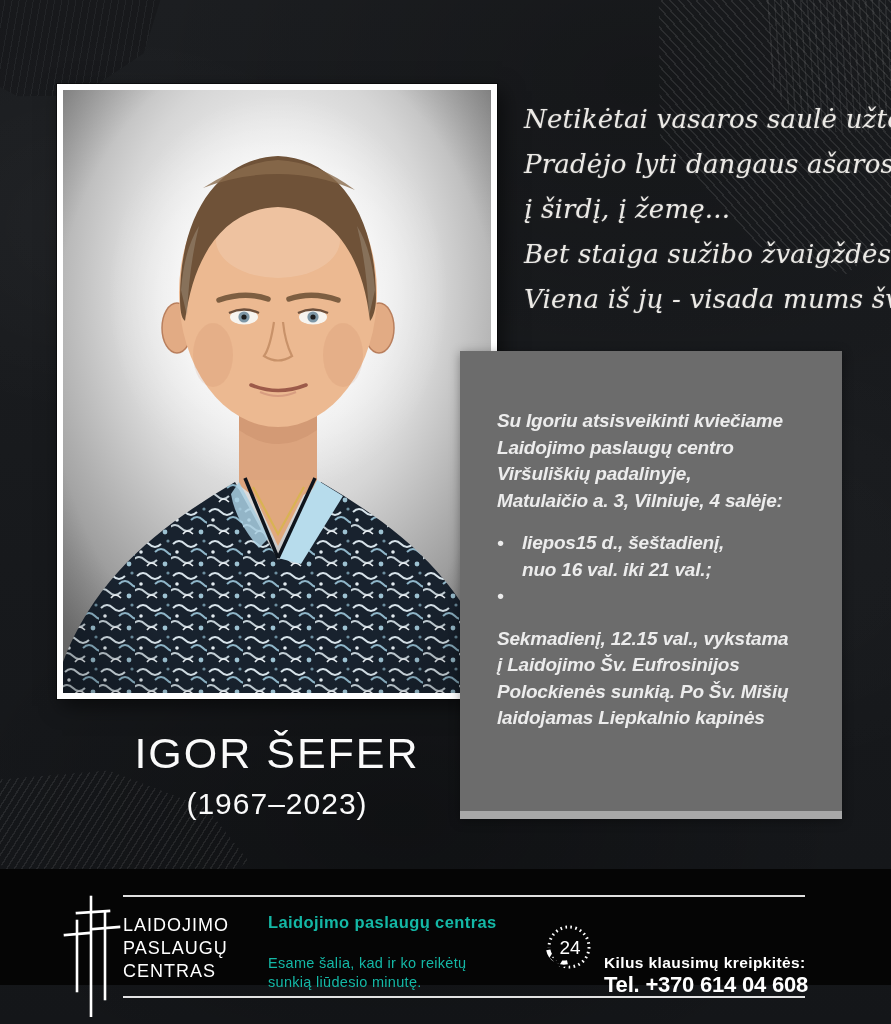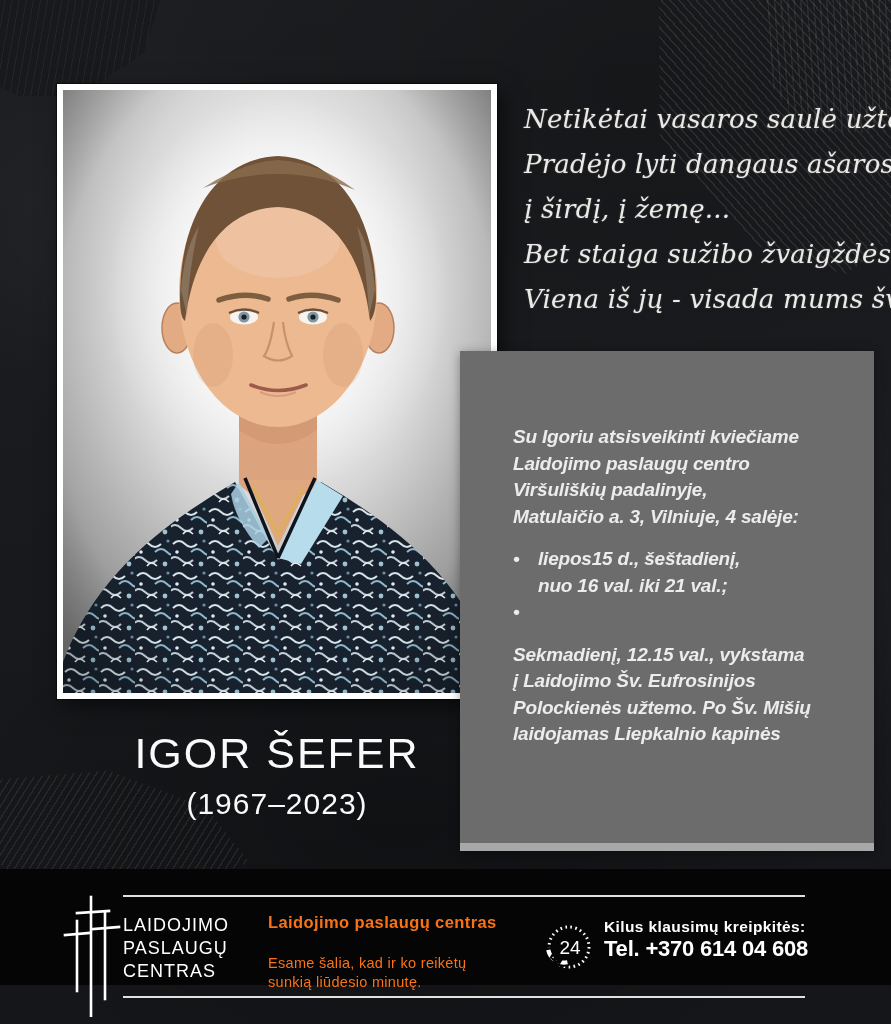--- a/index.html
+++ b/index.html
@@ -46,46 +46,46 @@
     font-family:"DejaVu Serif", serif;font-style:italic;
     font-size:26px;line-height:45px;color:#eceae6;white-space:pre;
     text-shadow:0 0 2px rgba(255,255,255,0.25);
     letter-spacing:0.2px;
   }
 
   
   .info-box{
     position:absolute;left:460px;top:351px;width:382px;height:460px;
     background:#6c6c6c;border-bottom:8px solid #a8a8a8;box-sizing:content-box;
-    padding:16px;z-index:5;
+    padding:0;z-index:5;
     box-shadow:0 2px 10px rgba(0,0,0,0.35);
   }
   .info-inner{padding:57px 18px 0 37px;color:#ececec;
     font-family:"Liberation Sans", sans-serif;font-weight:bold;font-style:italic;
     font-size:19px;line-height:26.5px;letter-spacing:-0.2px;}
   .info-line{white-space:pre;}
   .bullets{margin-top:16px;}
   .bullet-item{display:flex;}
   .bullet-marker{width:25px;flex:0 0 25px;}
   .outro{margin-top:16px;}
 
   
   .footer{position:absolute;left:0;top:869px;width:891px;height:116px;background:#050505;}
   .footer-rule{position:absolute;left:123px;width:682px;height:2px;background:rgba(255,255,255,0.88);}
   .footer-rule-top{top:26px;}
   .footer-rule-bottom{top:127px;}
   .crosses{position:absolute;left:53px;top:22px;width:72px;height:126px;}
   .logo-wordmark{position:absolute;left:123px;top:45px;color:#ffffff;
     font-size:18px;line-height:23px;letter-spacing:1px;font-weight:400;}
-  .tagline{position:absolute;left:268px;top:44px;color:#f97316;}
+  .tagline{position:absolute;left:268px;top:44px;color:#14b8a6;}
   .tagline-title{font-size:16.5px;font-weight:bold;letter-spacing:0.4px;}
   .tagline-body{margin-top:22px;font-size:14.5px;line-height:19px;letter-spacing:0.3px;}
   .phone-badge{position:absolute;left:539px;top:52px;width:56px;height:56px;}
   .contact{position:absolute;left:604px;top:49px;color:#ffffff;}
-  .contact-label{font-size:15.5px;font-weight:bold;letter-spacing:0.4px;}
+  .contact-label{font-size:15.5px;font-weight:bold;letter-spacing:0.4px;margin-top:36px;}
   .contact-phone{font-size:22px;font-weight:bold;letter-spacing:-0.2px;}
 </style>
 </head>
 <body>
 
 <div class="stage">
 
   <div class="leaf leaf-tl-1"></div>
   <div class="leaf leaf-tr-1"></div>
   <div class="leaf leaf-tr-2"></div>
@@ -207,21 +207,21 @@
           </div>
         </div>
         <div class="bullet-item">
           <div class="bullet-marker">•</div>
         </div>
       </div>
 
       <div class="outro">
         <div class="info-line">Sekmadienį, 12.15 val., vykstama</div>
         <div class="info-line">į Laidojimo Šv. Eufrosinijos</div>
-        <div class="info-line">Polockienės užtemo. Po Šv. Mišių</div>
+        <div class="info-line">Polockienės sunkią. Po Šv. Mišių</div>
         <div class="info-line">laidojamas Liepkalnio kapinės</div>
       </div>
     </div>
   </div>
 
   <div class="footer">
     <div class="footer-rule footer-rule-top"></div>
     <div class="footer-rule footer-rule-bottom"></div>
 
     <svg class="crosses" viewBox="0 0 72 126">

